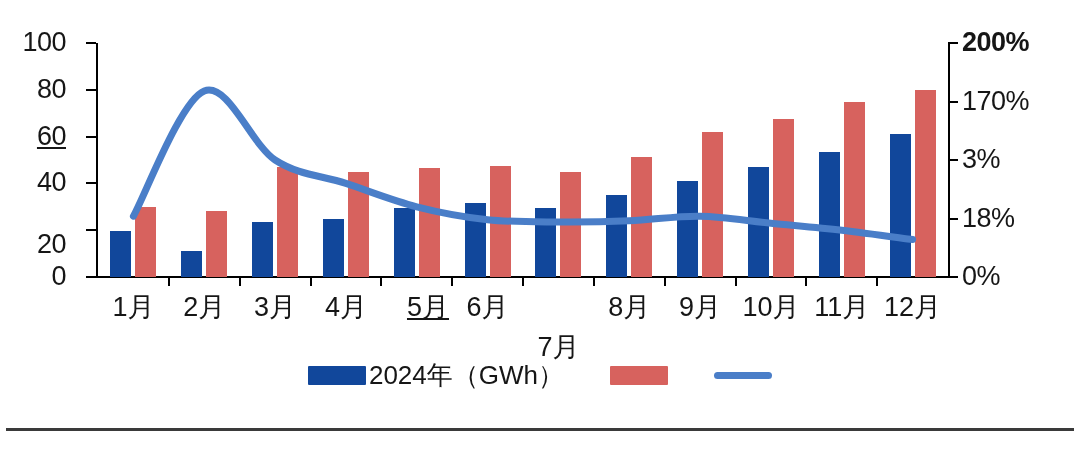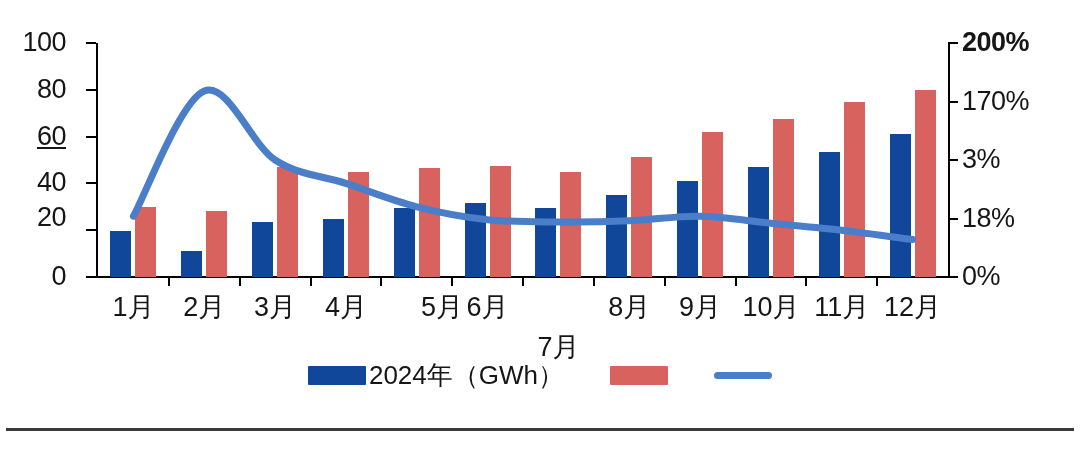--- a/index.html
+++ b/index.html
@@ -76,21 +76,21 @@
   <div class="chart-area">
 
     <div class="y-axis-left"></div>
     <div class="y-axis-right"></div>
     <div class="x-axis"></div>
 
     <div id="left-ticks">
         <div class="tick tick-left" style="top: 276px;"></div>
         <div class="ylabel ylabel-left" style="top: 263px;">0</div>
         <div class="tick tick-left" style="top: 229.2px;"></div>
-        <div class="ylabel ylabel-left" style="top: 204px; margin-left: 42px;">20</div>
+        <div class="ylabel ylabel-left" style="top: 231px; margin-left: 42px;">20</div>
         <div class="tick tick-left" style="top: 182.4px;"></div>
         <div class="ylabel ylabel-left" style="top: 169.4px;">40</div>
         <div class="tick tick-left" style="top: 135.6px;"></div>
         <div class="ylabel ylabel-left" style="top: 122.6px; text-decoration: underline;">60</div>
         <div class="tick tick-left" style="top: 88.8px;"></div>
         <div class="ylabel ylabel-left" style="top: 75.8px;">80</div>
         <div class="tick tick-left" style="top: 42px;"></div>
         <div class="ylabel ylabel-left" style="top: 29px;">100</div>
       </div>
 
@@ -116,21 +116,21 @@
         <div class="xtick" style="left: 522px;"></div>
         <div class="xtick" style="left: 592.833px;"></div>
         <div class="xtick" style="left: 663.667px;"></div>
         <div class="xtick" style="left: 734.5px;"></div>
         <div class="xtick" style="left: 805.333px;"></div>
         <div class="xtick" style="left: 876.167px;"></div>
         <div class="xlabel" style="left: 133.417px;">1月</div>
         <div class="xlabel" style="left: 204.25px;">2月</div>
         <div class="xlabel" style="left: 275.083px;">3月</div>
         <div class="xlabel" style="left: 345.917px;">4月</div>
-        <div class="xlabel" style="left: 442px;">5月</div>
+        <div class="xlabel" style="left: 428px; text-decoration: underline;">5月</div>
         <div class="xlabel" style="left: 487.583px;">6月</div>
         <div class="xlabel" style="left: 558.417px; margin-top: 40px;">7月</div>
         <div class="xlabel" style="left: 629.25px;">8月</div>
         <div class="xlabel" style="left: 700.083px;">9月</div>
         <div class="xlabel" style="left: 770.917px;">10月</div>
         <div class="xlabel" style="left: 841.75px;">11月</div>
         <div class="xlabel" style="left: 912.583px;">12月</div>
       </div>
 
     <div class="plot">

